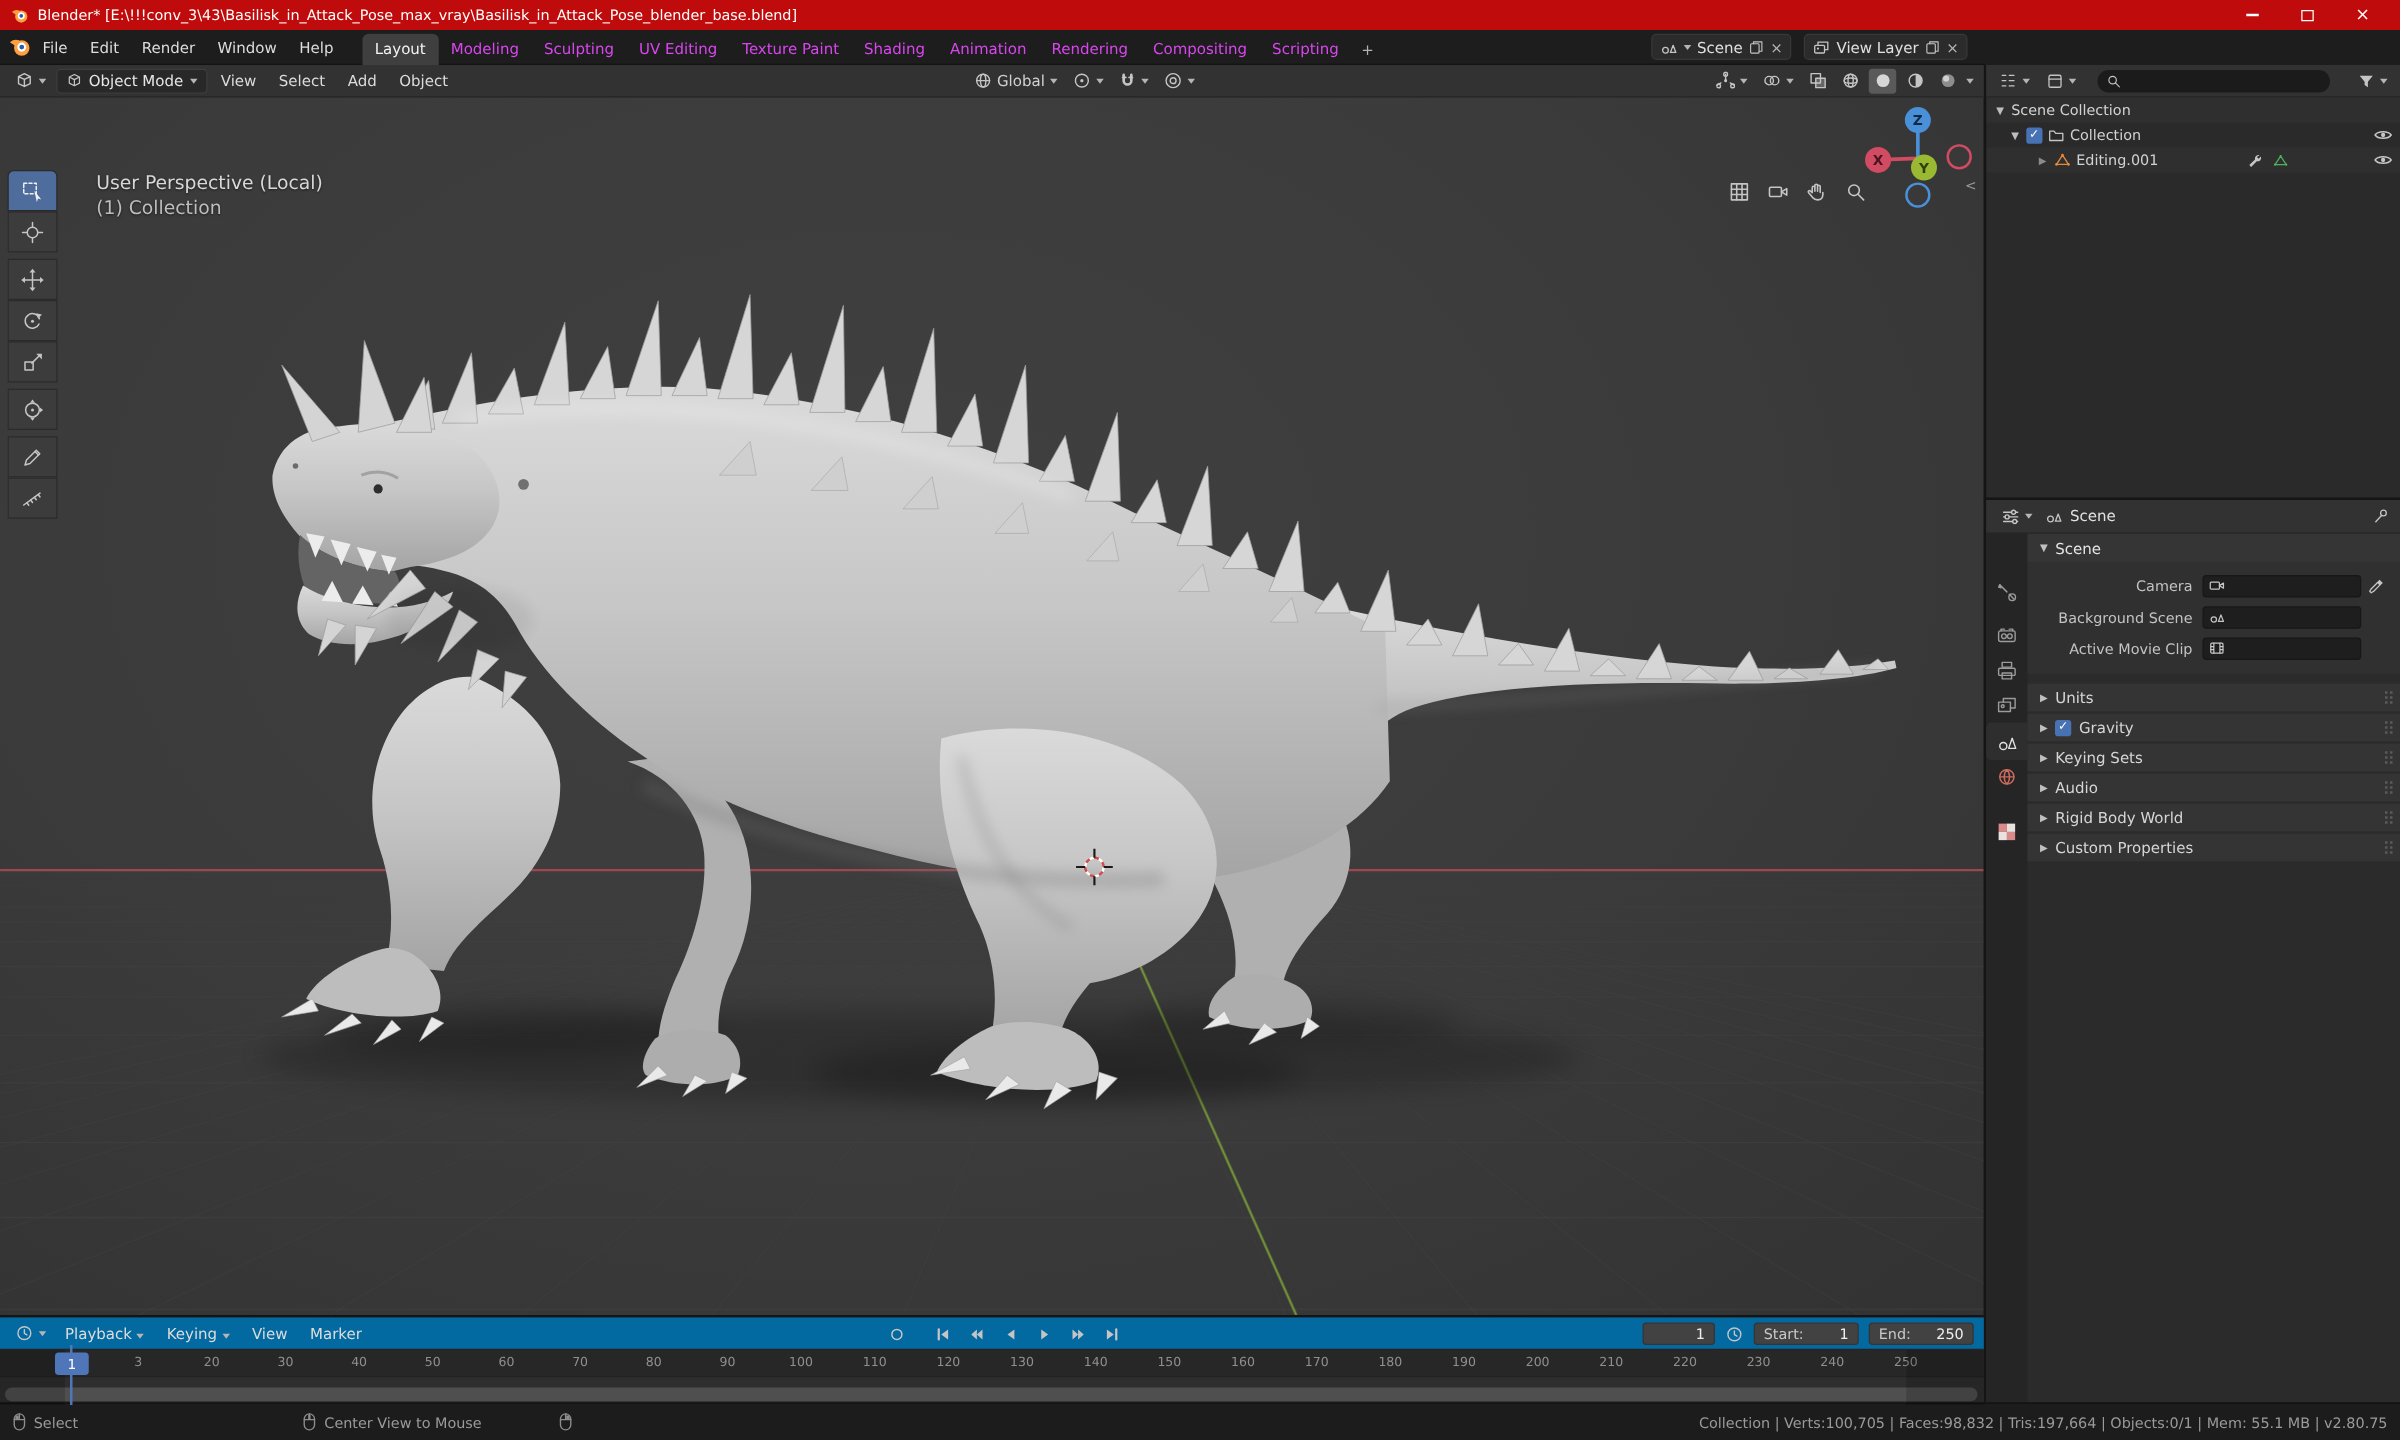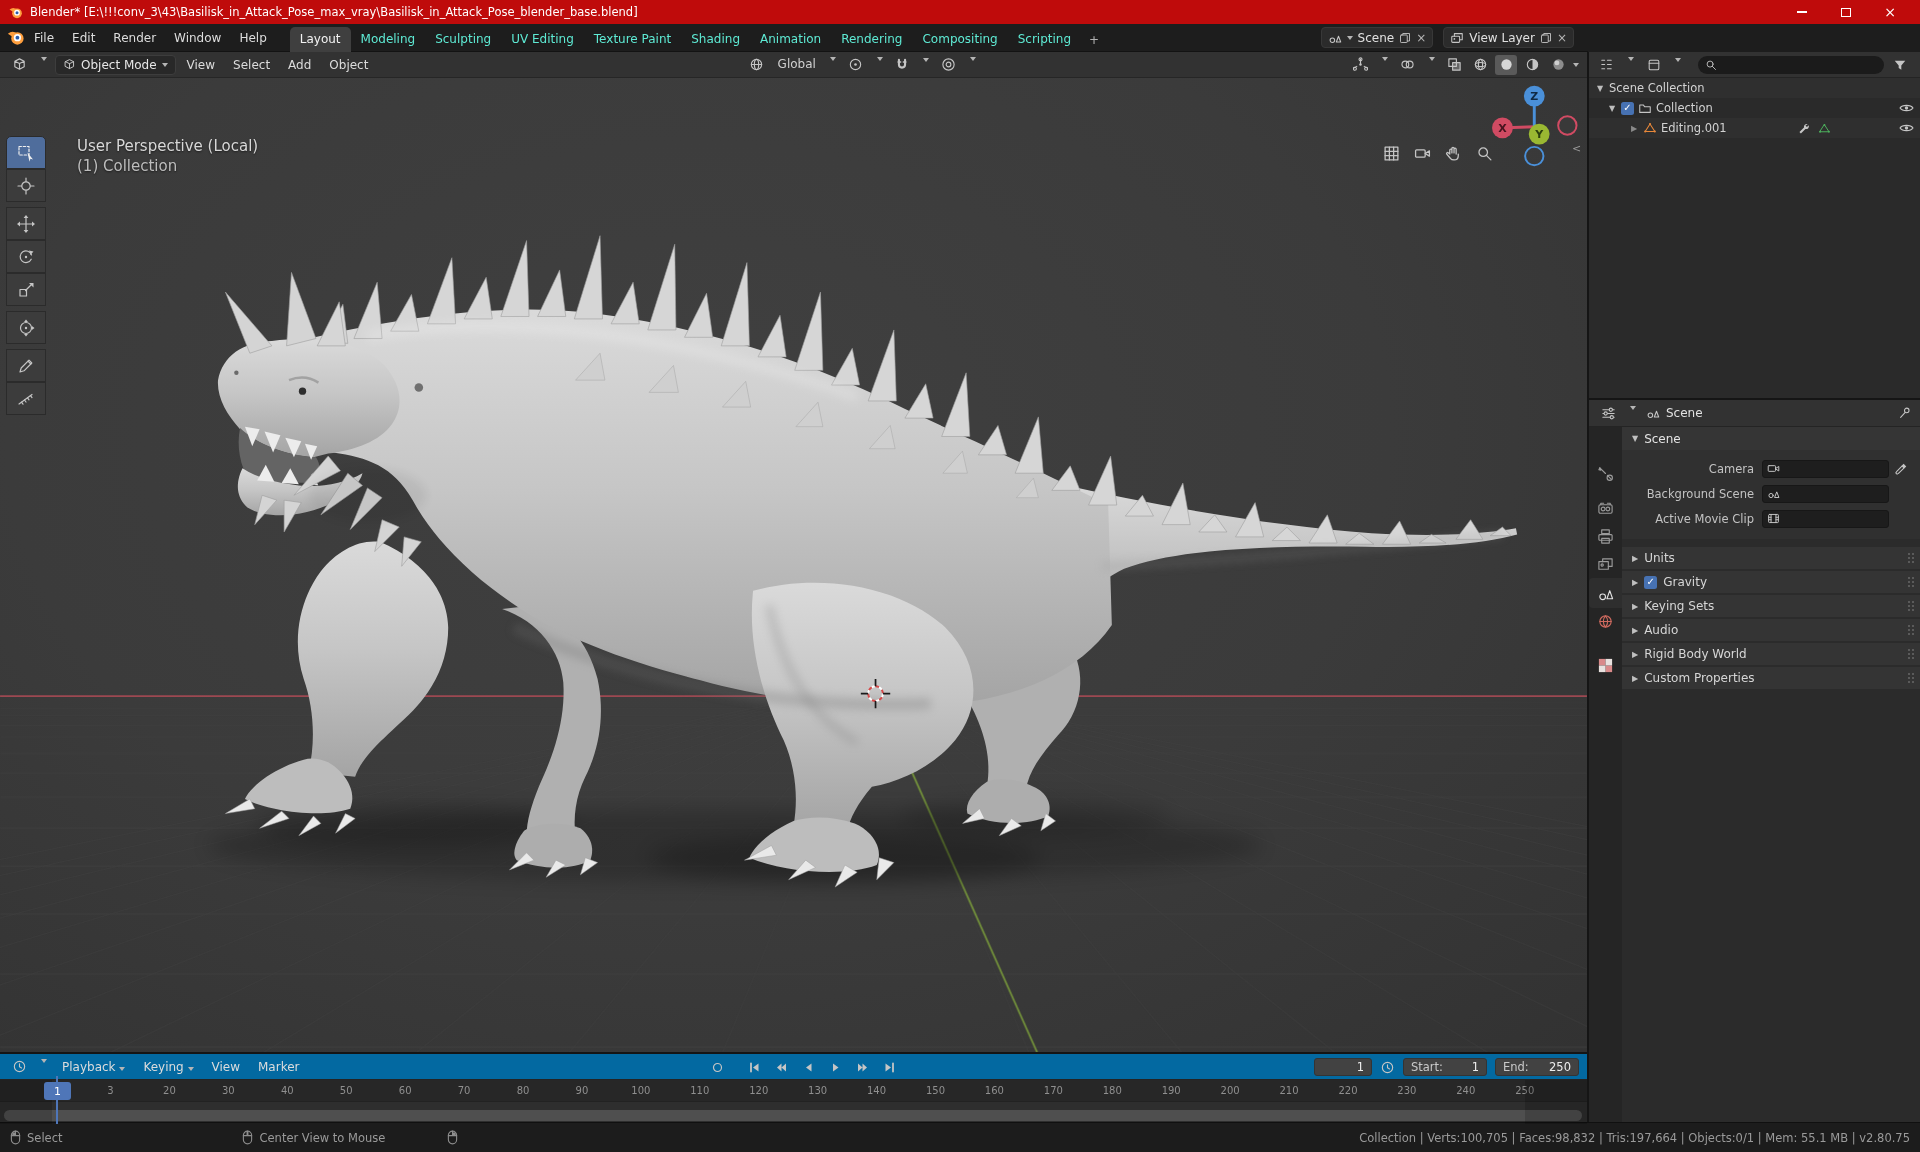--- a/index.html
+++ b/index.html
@@ -13,33 +13,33 @@
 .titlebar .ttl{font-size:11.5px;white-space:nowrap}
 .winbtns{margin-left:auto;display:flex;align-items:center}
 .winbtn{width:44px;height:24px;display:flex;align-items:center;justify-content:center;color:#fff}
 .min-glyph{width:10px;height:2px;background:#fff}
 .max-glyph{width:10px;height:9px;border:1.5px solid #fff}
 .close-glyph{font-size:14px;line-height:14px}
 
 .topbar{position:absolute;left:0;top:24px;width:1588px;height:28px;background:#1d1d1d;display:flex;align-items:center;padding:0 6px;border-bottom:1px solid #131313}
 .menu-item{padding:3px 9px;color:#ddd;border-radius:3px}
 .ws-tabs{display:flex;align-items:flex-end;margin-left:14px;height:28px}
-.ws-tab{padding:5px 10px 6px;color:#5eead4;font-size:12px;border-radius:5px 5px 0 0;white-space:nowrap}
+.ws-tab{padding:5px 10px 6px;color:#d946ef;font-size:12px;border-radius:5px 5px 0 0;white-space:nowrap}
 .ws-tab.active{background:#3f3f3f;color:#f2f2f2}
 .ws-add{padding:5px 8px;color:#b2b2b2}
 .tb-right{margin-left:auto;display:flex;align-items:center;gap:10px;margin-right:8px}
 .sel-block{display:flex;align-items:center;gap:5px;background:#2b2b2b;border:1px solid #383838;border-radius:4px;height:21px;padding:0 6px}
 .sel-block .lbl{color:#e0e0e0}
 .x-glyph{color:#b5b5b5;font-size:12px;line-height:10px}
 
 .viewport{position:absolute;left:0;top:52px;width:1587px;height:1000px;background:radial-gradient(ellipse at 44% 38%,#404040 0%,#3b3b3b 55%,#323232 100%);overflow:hidden}
 .vp-header{position:absolute;left:0;top:0;width:100%;height:26px;background:#323232;border-bottom:1px solid #262626;display:flex;align-items:center;gap:4px;padding:0 8px;z-index:30}
 .vp-menu{padding:3px 7px;color:#dcdcdc;border-radius:3px}
 .mode-dd{display:flex;align-items:center;gap:5px;background:#282828;border:1px solid #3d3d3d;border-radius:4px;height:20px;padding:0 7px;color:#e6e6e6}
-.hdr-grp{display:flex;gap:14px;padding:2px 4px;border-radius:3px}
+.hdr-grp{display:flex;align-items:center;gap:4px;padding:2px 4px;border-radius:3px}
 .hdr-btn{display:flex;align-items:center;justify-content:center;width:22px;height:20px;border-radius:3px}
 .hdr-btn.active{background:#5a5a5a}
 .spacer{flex:1}
 .scene-svg{position:absolute;left:0;top:0;z-index:1}
 .vp-overlay-text{position:absolute;left:77px;top:84px;z-index:20;color:#d8d8d8;font-size:15px;text-shadow:0 1px 2px rgba(0,0,0,.55);line-height:20px}
 .vp-overlay-text .l2{color:#bdbdbd}
 .toolbar{position:absolute;left:6px;top:84px;z-index:25;display:flex;flex-direction:column}
 .tool-gap{height:5px}
 .tool-btn{width:40px;height:33px;background:#3c3c3c;border:1px solid #2b2b2b;display:flex;align-items:center;justify-content:center}
 .tool-btn:first-child{border-radius:5px 5px 0 0}

